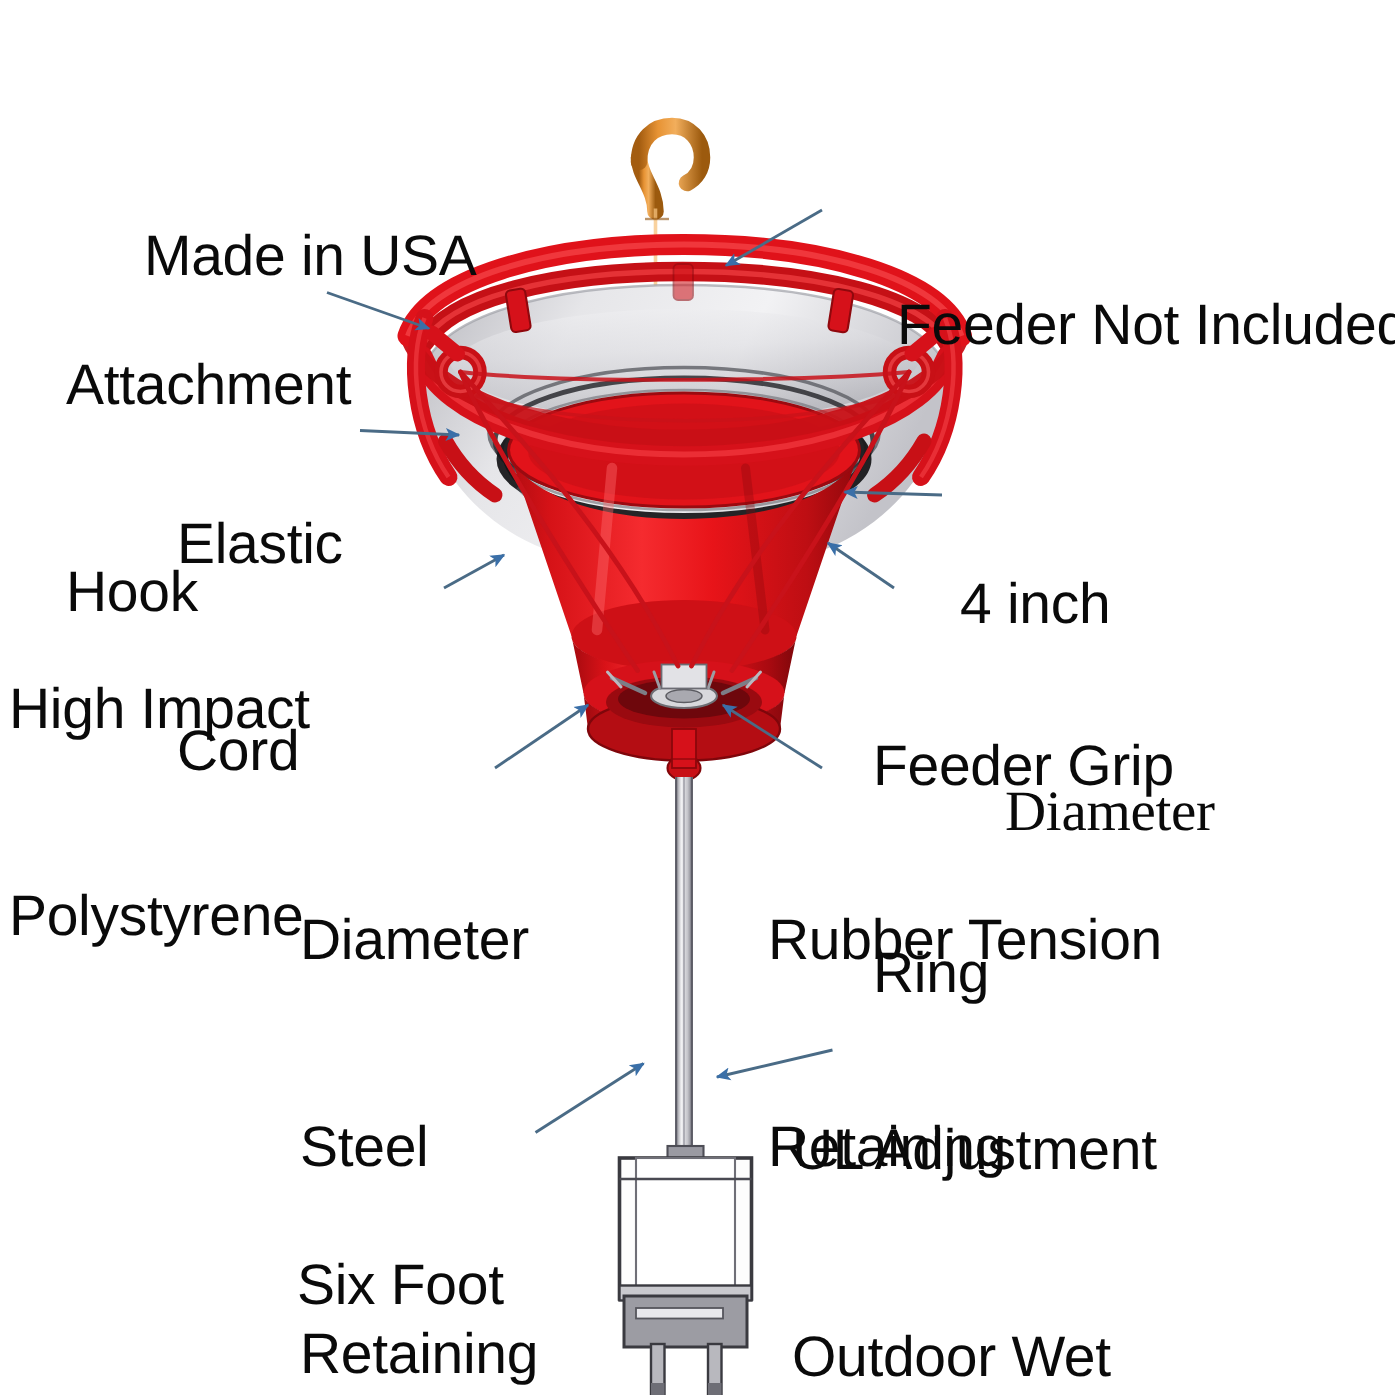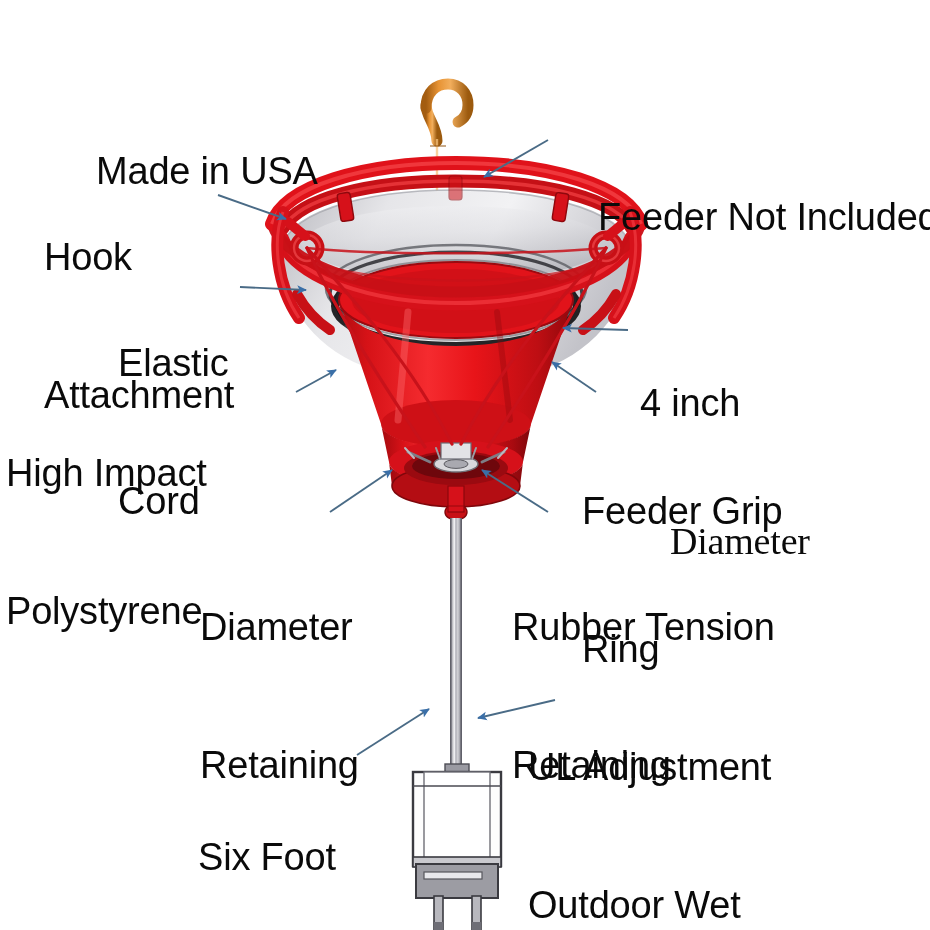--- a/index.html
+++ b/index.html
@@ -267,22 +267,22 @@
 
   <div class="lbl" style="left:96px; top:56px;">
     <span class="ln">Made in USA</span>
   </div>
 
   <div class="lbl" style="left:598px; top:102px;">
     <span class="ln">Feeder Not Included</span>
   </div>
 
   <div class="lbl" style="left:44px; top:142px;">
+    <span class="ln">Attachment</span>
     <span class="ln">Hook</span>
-    <span class="ln">Attachment</span>
   </div>
 
   <div class="lbl" style="left:118px; top:248px;">
     <span class="ln">Elastic</span>
     <span class="ln">Cord</span>
   </div>
 
   <div class="lbl" style="left:6px; top:358px;">
     <span class="ln">High Impact</span>
     <span class="ln">Polystyrene</span>
@@ -293,20 +293,21 @@
     <span class="ln">Diameter</span>
   </div>
 
   <div class="lbl" style="left:582px; top:396px;">
     <span class="ln">Feeder Grip</span>
     <span class="ln">Ring</span>
   </div>
 
   <div class="lbl" style="left:200px; top:512px;">
     <span class="ln">Diameter</span>
+    <span class="ln">Steel</span>
     <span class="ln">Retaining</span>
     
   </div>
 
   <div class="lbl" style="left:512px; top:512px;">
     <span class="ln">Rubber Tension</span>
     <span class="ln">Retaining</span>
   </div>
 
   <div class="lbl" style="left:198px; top:742px;">

